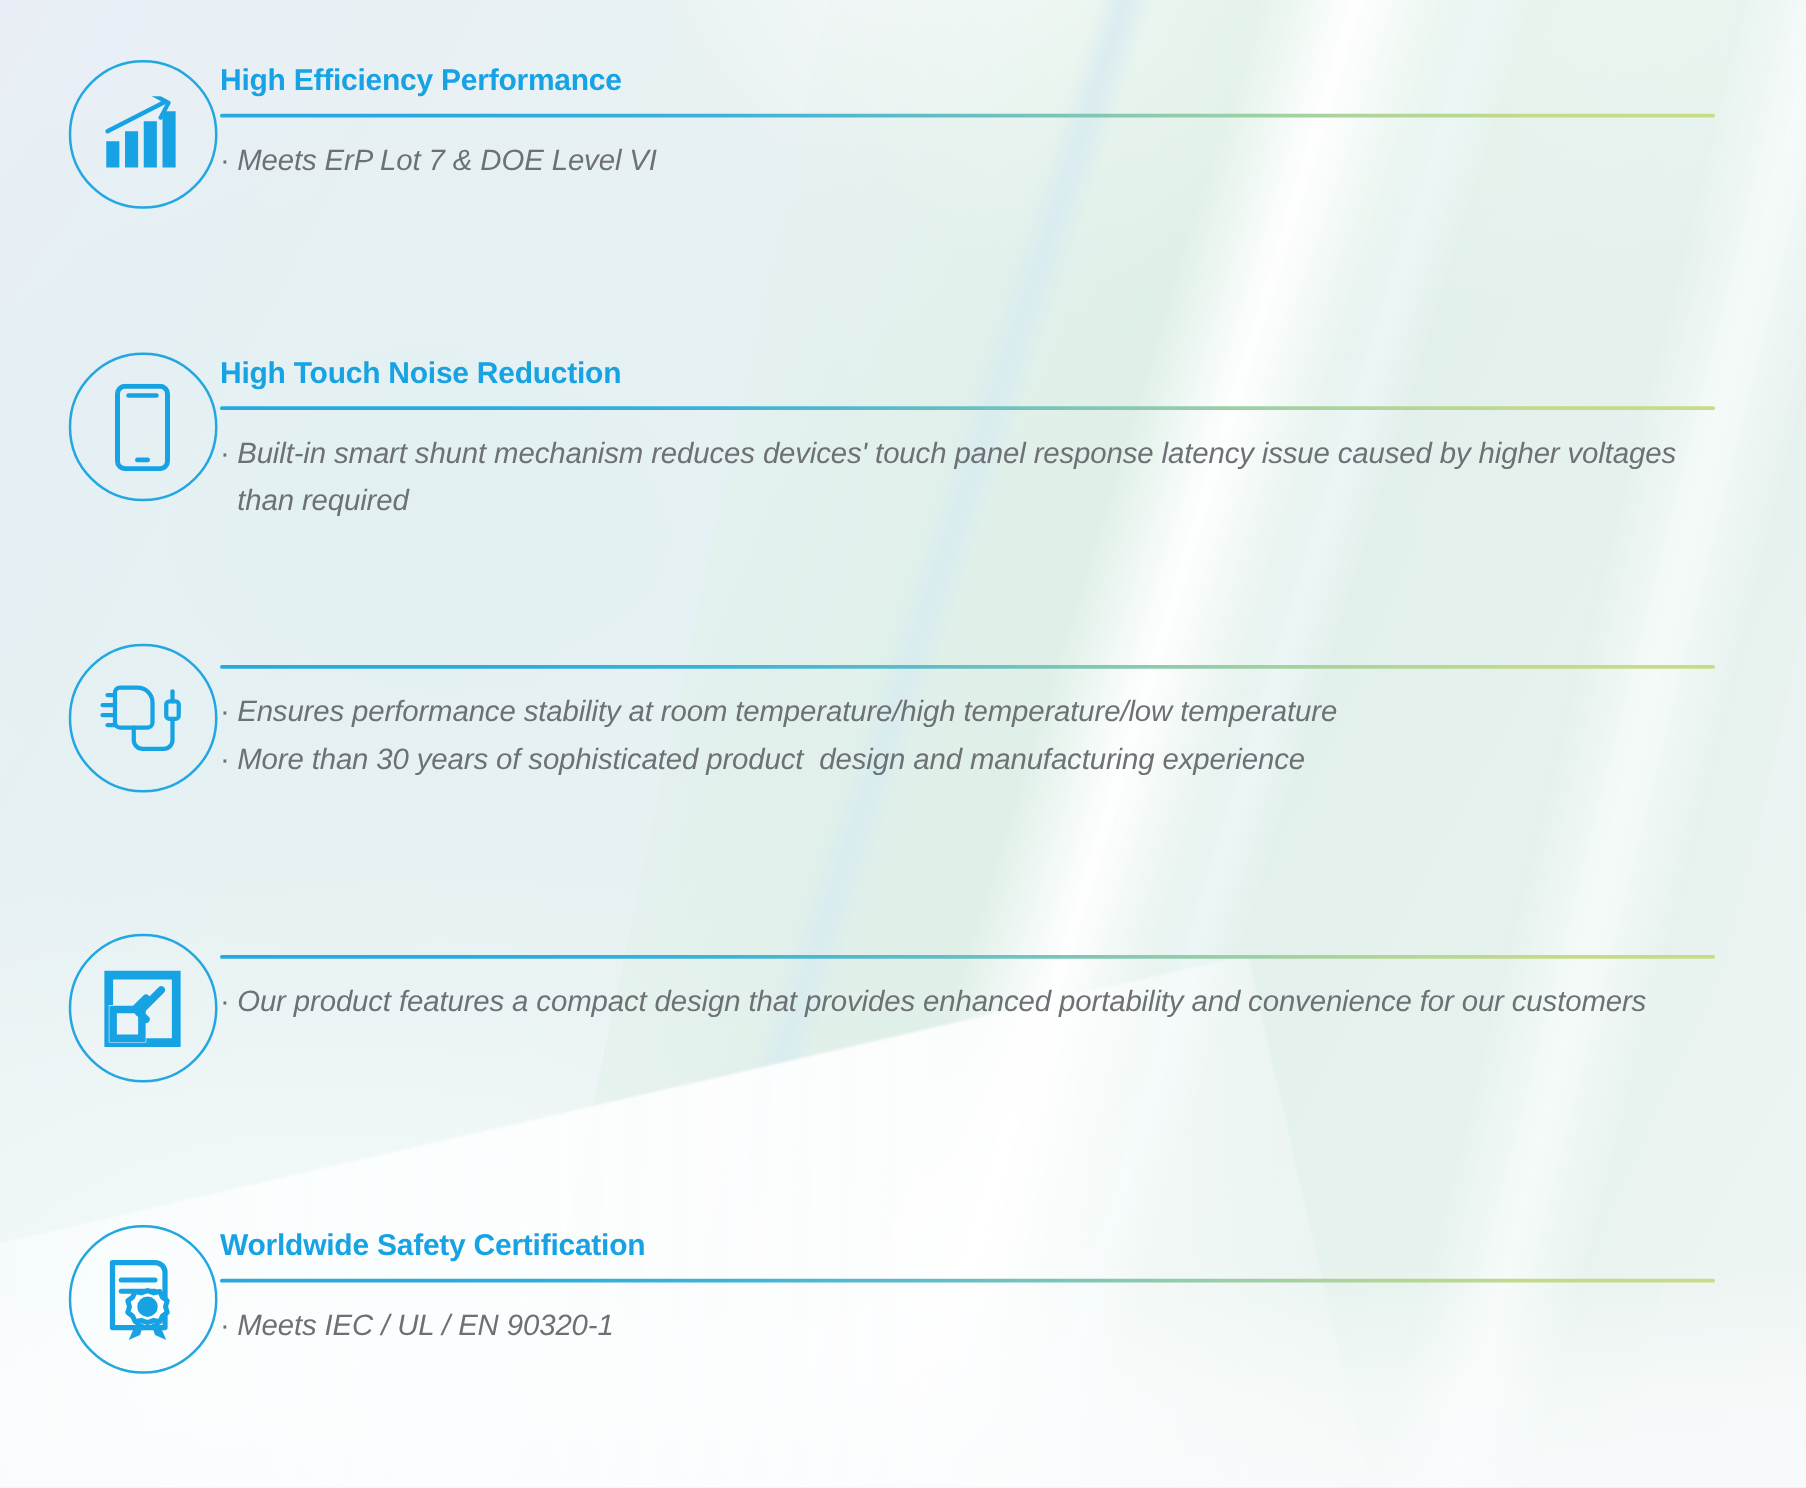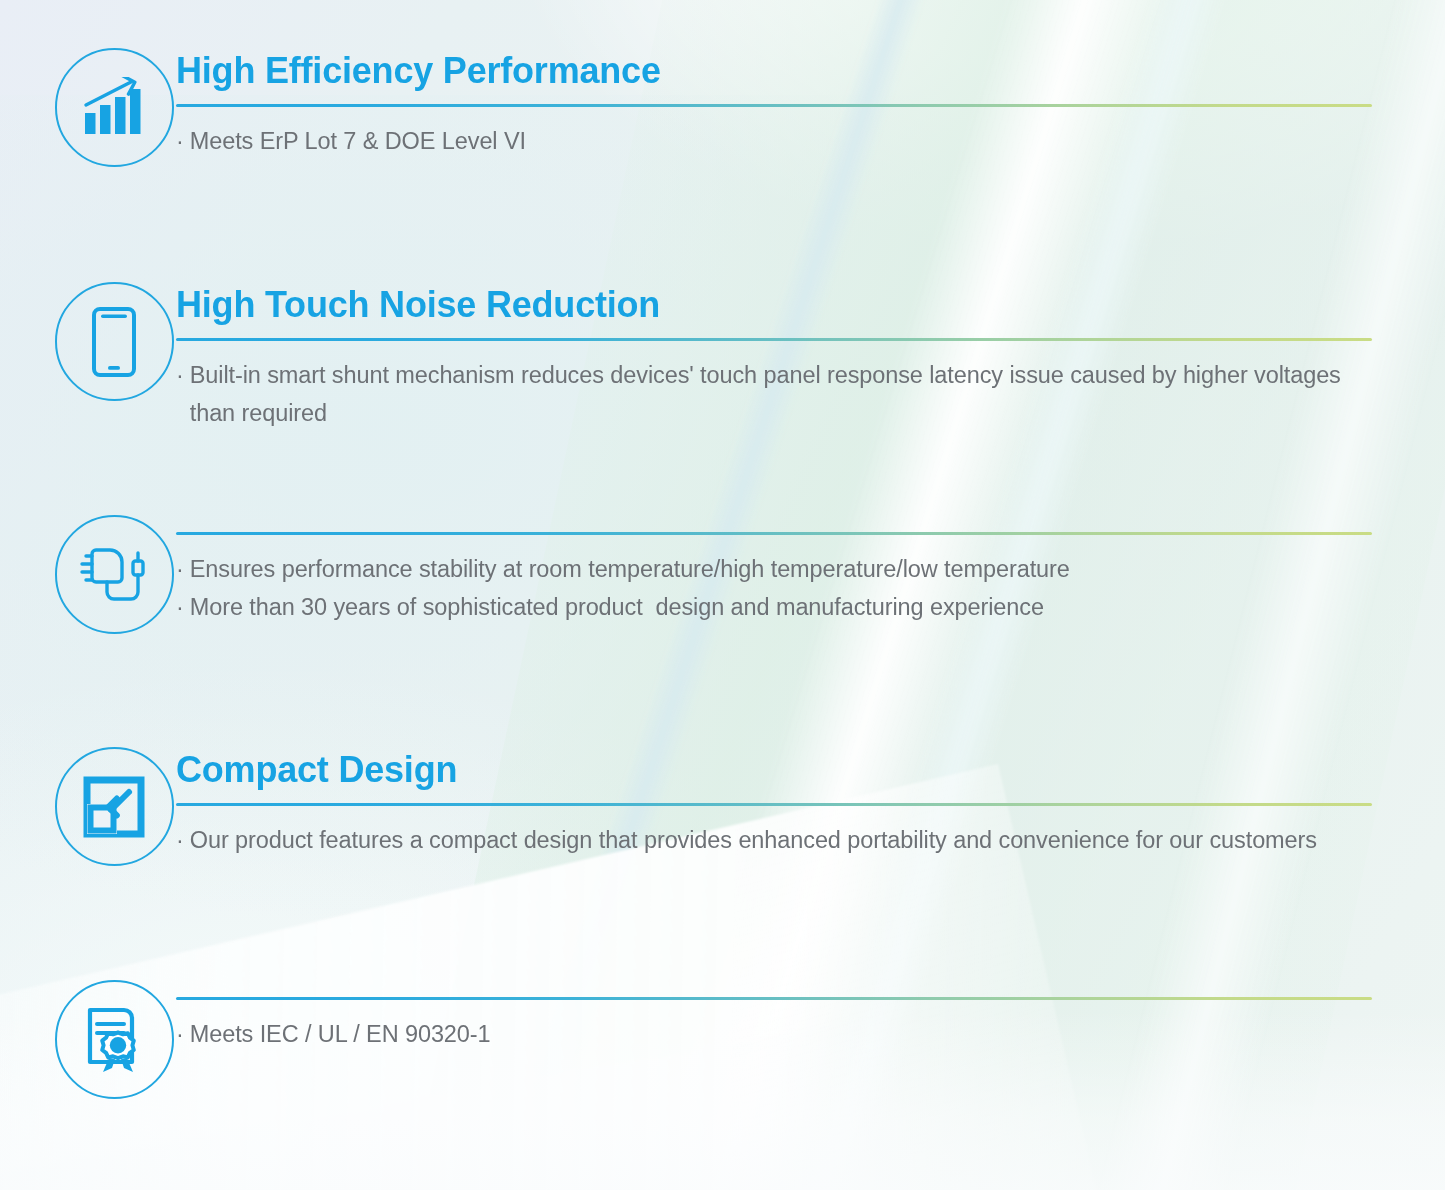--- a/index.html
+++ b/index.html
@@ -166,21 +166,21 @@
   }
   .icon-circle svg { display: block; }
 
   .body-col {
     flex: 1 1 auto;
     min-width: 0;
     padding-top: 6px;
   }
 
   .feature-title {
-    font-size: 36px;
+    font-size: 24px;
     font-weight: bold;
     color: #17a3e3;
     letter-spacing: -0.2px;
     line-height: 1.08;
     margin: 0;
     white-space: nowrap;
   }
 
   .divider {
     height: 3px;
@@ -211,20 +211,21 @@
   }
   .bullet-dot {
     flex: 0 0 auto;
     color: #6d7176;
     font-size: 23.5px;
     line-height: 1.63;
     margin-right: 6px;
   }
   .bullet-text {
     flex: 1 1 auto;
+    font-style: italic;
   }
 
   
   #feature-0 { left: 52px; top: 46px;  width: 1320px; }
   #feature-1 { left: 52px; top: 280px; width: 1320px; justify-content: flex-end; }
   #feature-2 { left: 52px; top: 513px; width: 1320px; }
   #feature-3 { left: 52px; top: 745px; width: 1320px; }
   #feature-4 { left: 52px; top: 978px; width: 1320px; }
 </style>
 </head>
@@ -338,21 +339,20 @@
             <path d="M4 4 H58 V58 H4 V4 Z" stroke="#17a3e3" stroke-width="7" fill="none"></path>
             <rect x="4" y="28" width="30" height="30" fill="#eef3f7"></rect>
             <path d="M7.5 31.5 H30.5 V54.5 H7.5 Z" stroke="#17a3e3" stroke-width="6" fill="none"></path>
             <path d="M46 16 L28 34" stroke="#17a3e3" stroke-width="6" stroke-linecap="round"></path>
             <path d="M27 23 L27 35 L39 35" stroke="#17a3e3" stroke-width="6" stroke-linejoin="round" stroke-linecap="round" fill="none" transform="rotate(45 31 31)"></path>
           </svg>
         </span>
       </div>
     </div>
     <div class="body-col">
-      <div class="feature-title">Compact Design</div>
       <div class="divider"></div>
       <div class="bullets">
         <div class="bullet-line">
           <span class="bullet-dot">·</span>
           <span class="bullet-text">Our product features a compact design that provides enhanced portability and convenience for our customers</span>
         </div>
       </div>
     </div>
   </div>
 
@@ -370,20 +370,21 @@
                      L41.0 28.3 L45.8 27.2 L47.9 31.7 L51.8 34.6 L50.4 39.3
                      L51.8 44.0 L47.9 46.9 L45.8 51.4 L41.0 50.3 L36 52.1
                      L31.0 50.3 L26.2 51.4 L24.1 46.9 L20.2 44.0 L21.6 39.3
                      L20.2 34.6 L24.1 31.7 L26.2 27.2 L31.0 28.3 Z" fill="#ffffff" stroke="#17a3e3" stroke-width="4" stroke-linejoin="round"></path>
             <circle cx="36" cy="39.3" r="8.2" fill="#17a3e3"></circle>
           </svg>
         </span>
       </div>
     </div>
     <div class="body-col">
+      <div class="feature-title">Worldwide Safety Certification</div>
       <div class="divider"></div>
       <div class="bullets">
         <div class="bullet-line">
           <span class="bullet-dot">·</span>
           <span class="bullet-text">Meets IEC / UL / EN 90320-1</span>
         </div>
       </div>
     </div>
   </div>
 

